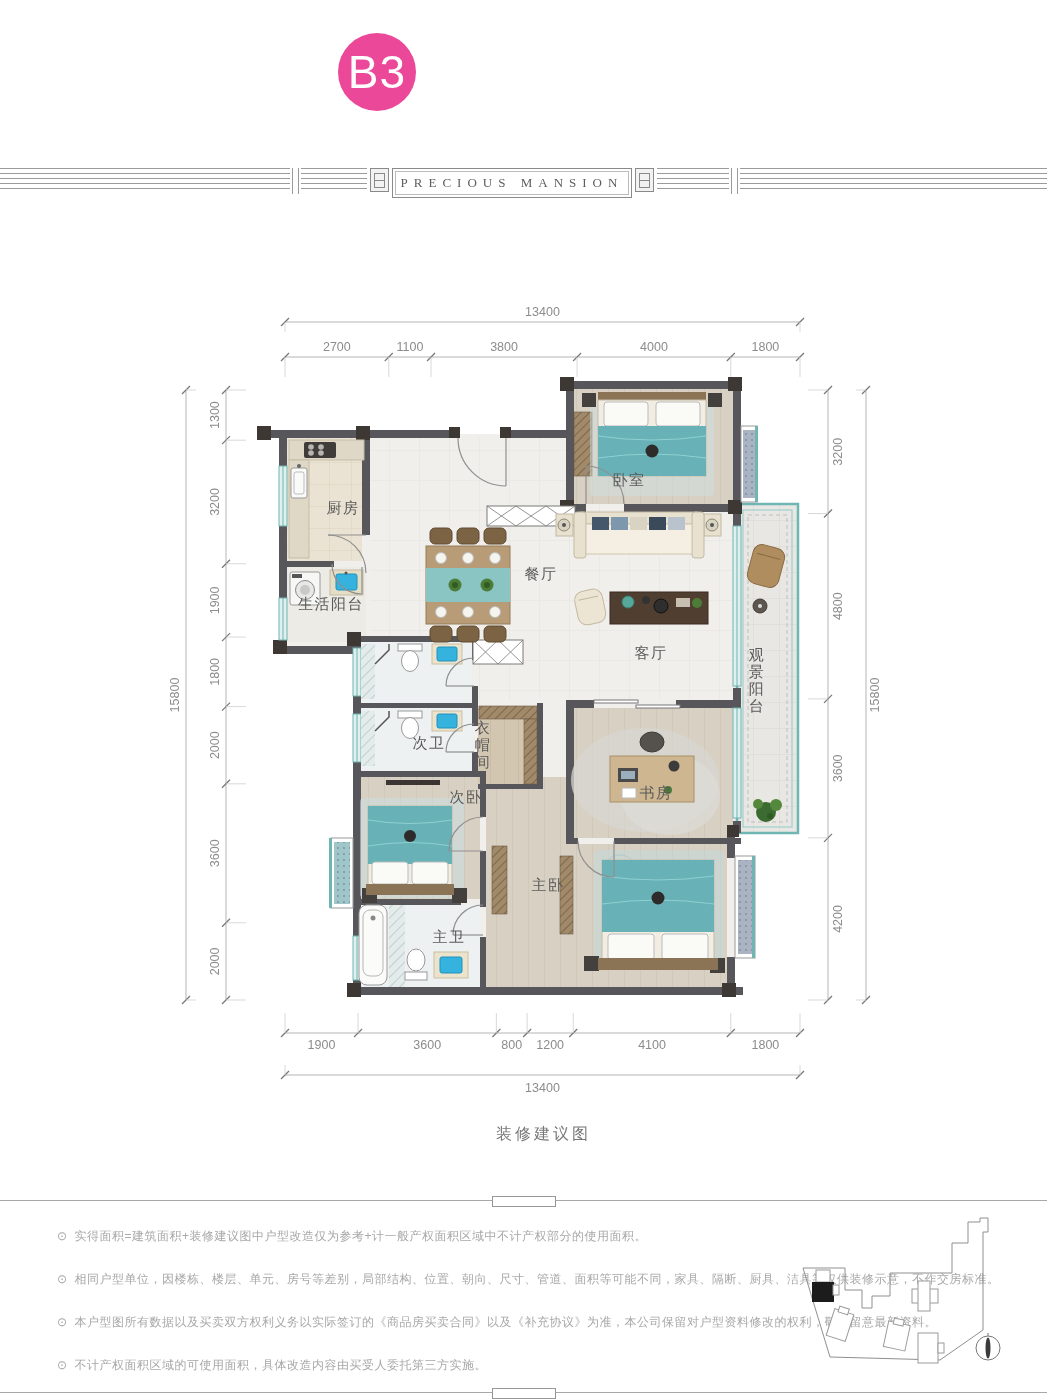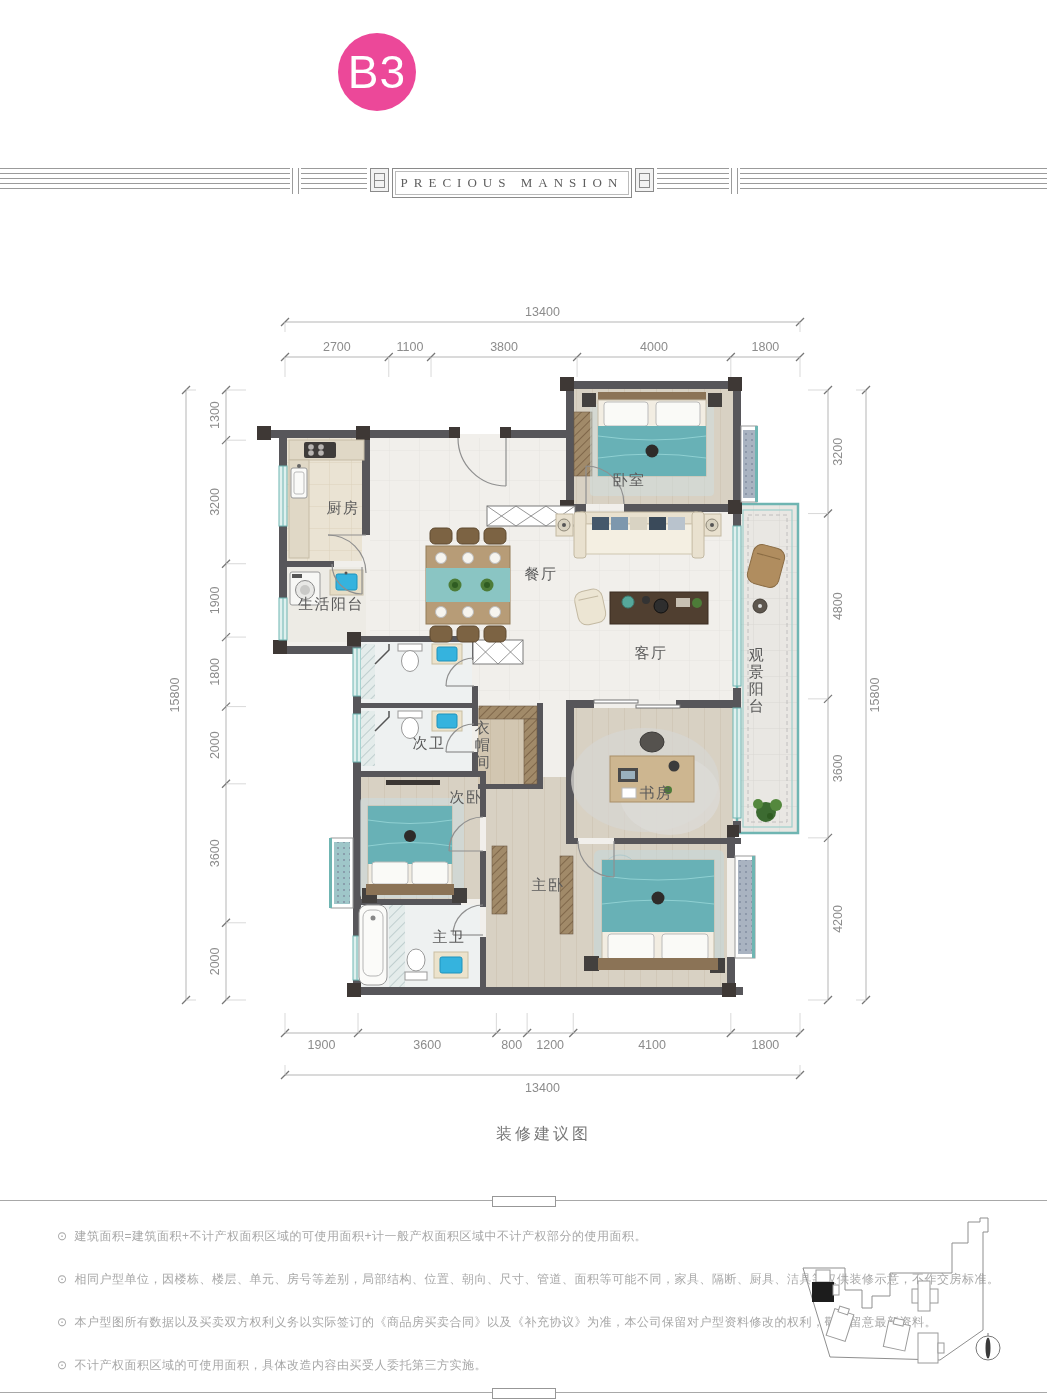--- a/index.html
+++ b/index.html
@@ -612,21 +612,21 @@
       </g>
   </svg>
 
   <div class="caption">装修建议图</div>
 
   <div class="divider" style="top:1200px">
     <div class="orn"></div>
   </div>
 
   <div class="notes">
-    <div class="note"><span class="bullet">⊙</span><span>建筑面积=建筑面积+不计产权面积区域的可使用面积+计一般产权面积区域中不计产权部分的使用面积。</span></div>
+    <div class="note"><span class="bullet">⊙</span><span>实得面积=建筑面积+装修建议图中户型改造仅为参考+计一般产权面积区域中不计产权部分的使用面积。</span></div>
     <div class="note"><span class="bullet">⊙</span><span>相同户型单位，因楼栋、楼层、单元、房号等差别，局部结构、位置、朝向、尺寸、管道、面积等可能不同，家具、隔断、厨具、洁具等仅供装修示意，不作交房标准。</span></div>
     <div class="note"><span class="bullet">⊙</span><span>本户型图所有数据以及买卖双方权利义务以实际签订的《商品房买卖合同》以及《补充协议》为准，本公司保留对户型资料修改的权利，敬请留意最新资料。</span></div>
     <div class="note"><span class="bullet">⊙</span><span>不计产权面积区域的可使用面积，具体改造内容由买受人委托第三方实施。</span></div>
   </div>
 
   <svg id="sitemap-svg" width="252" height="185" viewBox="0 0 252 185" xmlns="http://www.w3.org/2000/svg">
     <polygon points="11,63 53,63 53,85 70,85 70,103 80,103 80,91 98,91 98,68 160,68 160,38 176,38 176,17 188,17 188,13 196,13 196,27 191,27 191,125 148,155 38,152" fill="none" stroke="#8f8f8f" stroke-width="1"></polygon>
     <g>
       <rect x="24" y="65" width="14" height="12" fill="#fff" stroke="#9a9a9a"></rect>
       <rect x="20" y="77" width="22" height="20" fill="#1c1c1c"></rect>

